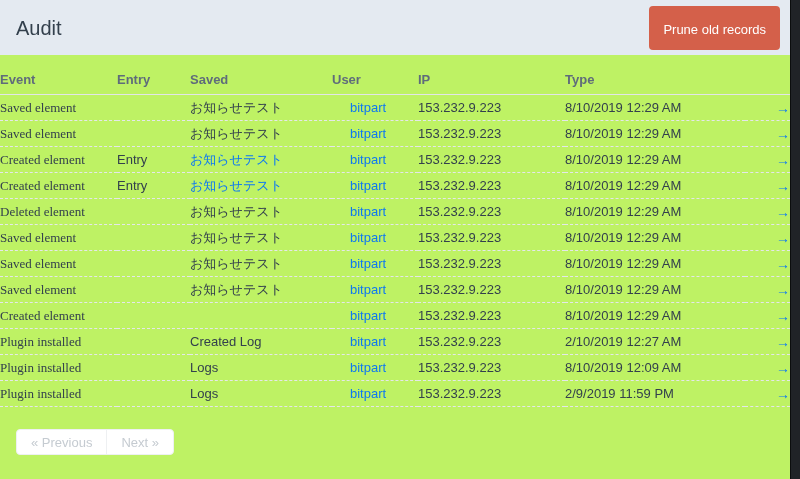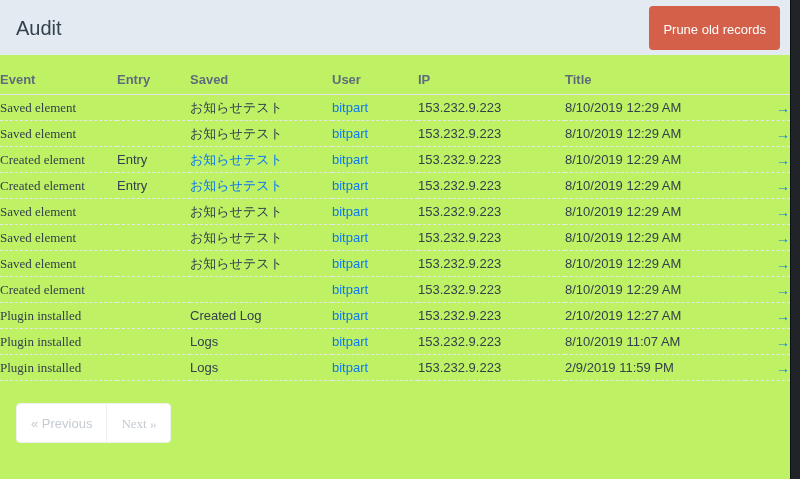--- a/index.html
+++ b/index.html
@@ -65,43 +65,44 @@
     border-bottom: 1px dashed #e4e7ea;
     white-space: nowrap;
     overflow: hidden;
   }
   td.cell-event { color: #a3adb8; font-family: Liberation Serif, serif; }
   td.cell-title.link { color: #0d78f2; }
   td.cell-user a {
     color: #0d78f2;
     text-decoration: none;
     cursor: pointer;
+    margin-left: 18px;
   }
   td.cell-arrow { text-align: right; padding-right: 19px; }
   td.cell-arrow a.arrow {
     color: #0d78f2;
     font-size: 14px;
     text-decoration: none;
     cursor: pointer;
   }
   
   .pagination { display: inline-flex; margin: 22px 0 0 16px; }
   .page-btn {
     background: #fff;
     border: 1px solid #eef0f2;
     color: #c5cbd1;
     font-size: 13px;
     font-family: inherit;
     padding: 0 14px;
     cursor: pointer;
     line-height: 1;
-    height: 40px;
+    height: 26px;
   }
   .page-btn.prev { border-radius: 4px 0 0 4px; }
-  .page-btn.next { border-radius: 0 4px 4px 0; margin-left: -1px; font-family: Liberation Serif, serif; }
+  .page-btn.next { border-radius: 0 4px 4px 0; margin-left: -1px; }
   
   .edge-strip {
     position: absolute;
     top: 0;
     right: 0;
     width: 10px;
     height: 479px;
     background: #202327;
     border-left: 1px solid #0b0d0e;
   }
@@ -127,21 +128,21 @@
           <col style="width:180px">
         <col style="width:45px">
       </colgroup>
       <thead>
         <tr>
           <th>Event</th>
           <th>Entry</th>
           <th>Saved</th>
           <th>User</th>
           <th>IP</th>
-          <th>Title</th>
+          <th>Type</th>
           <th></th>
         </tr>
       </thead>
       <tbody>
           <tr>
     <td class="cell-event">Saved element</td>
     <td class="cell-type"></td>
     <td class="cell-title">お知らせテスト</td>
     <td class="cell-user"><a>bitpart</a></td>
     <td class="cell-ip">153.232.9.223</td>
@@ -169,20 +170,29 @@
           <tr>
     <td class="cell-event">Created element</td>
     <td class="cell-type">Entry</td>
     <td class="cell-title link">お知らせテスト</td>
     <td class="cell-user"><a>bitpart</a></td>
     <td class="cell-ip">153.232.9.223</td>
     <td class="cell-date">8/10/2019 12:29 AM</td>
     <td class="cell-arrow"><a class="arrow">→</a></td>
   </tr>
           <tr>
+    <td class="cell-event">Deleted element</td>
+    <td class="cell-type"></td>
+    <td class="cell-title">お知らせテスト</td>
+    <td class="cell-user"><a>bitpart</a></td>
+    <td class="cell-ip">153.232.9.223</td>
+    <td class="cell-date">8/10/2019 12:29 AM</td>
+    <td class="cell-arrow"><a class="arrow">→</a></td>
+  </tr>
+          <tr>
     <td class="cell-event">Saved element</td>
     <td class="cell-type"></td>
     <td class="cell-title">お知らせテスト</td>
     <td class="cell-user"><a>bitpart</a></td>
     <td class="cell-ip">153.232.9.223</td>
     <td class="cell-date">8/10/2019 12:29 AM</td>
     <td class="cell-arrow"><a class="arrow">→</a></td>
   </tr>
           <tr>
     <td class="cell-event">Saved element</td>
@@ -219,21 +229,21 @@
     <td class="cell-ip">153.232.9.223</td>
     <td class="cell-date">2/10/2019 12:27 AM</td>
     <td class="cell-arrow"><a class="arrow">→</a></td>
   </tr>
           <tr>
     <td class="cell-event">Plugin installed</td>
     <td class="cell-type"></td>
     <td class="cell-title">Logs</td>
     <td class="cell-user"><a>bitpart</a></td>
     <td class="cell-ip">153.232.9.223</td>
-    <td class="cell-date">8/10/2019 11:07 AM</td>
+    <td class="cell-date">8/10/2019 12:09 AM</td>
     <td class="cell-arrow"><a class="arrow">→</a></td>
   </tr>
           <tr>
     <td class="cell-event">Plugin installed</td>
     <td class="cell-type"></td>
     <td class="cell-title">Logs</td>
     <td class="cell-user"><a>bitpart</a></td>
     <td class="cell-ip">153.232.9.223</td>
     <td class="cell-date">2/9/2019 11:59 PM</td>
     <td class="cell-arrow"><a class="arrow">→</a></td>

